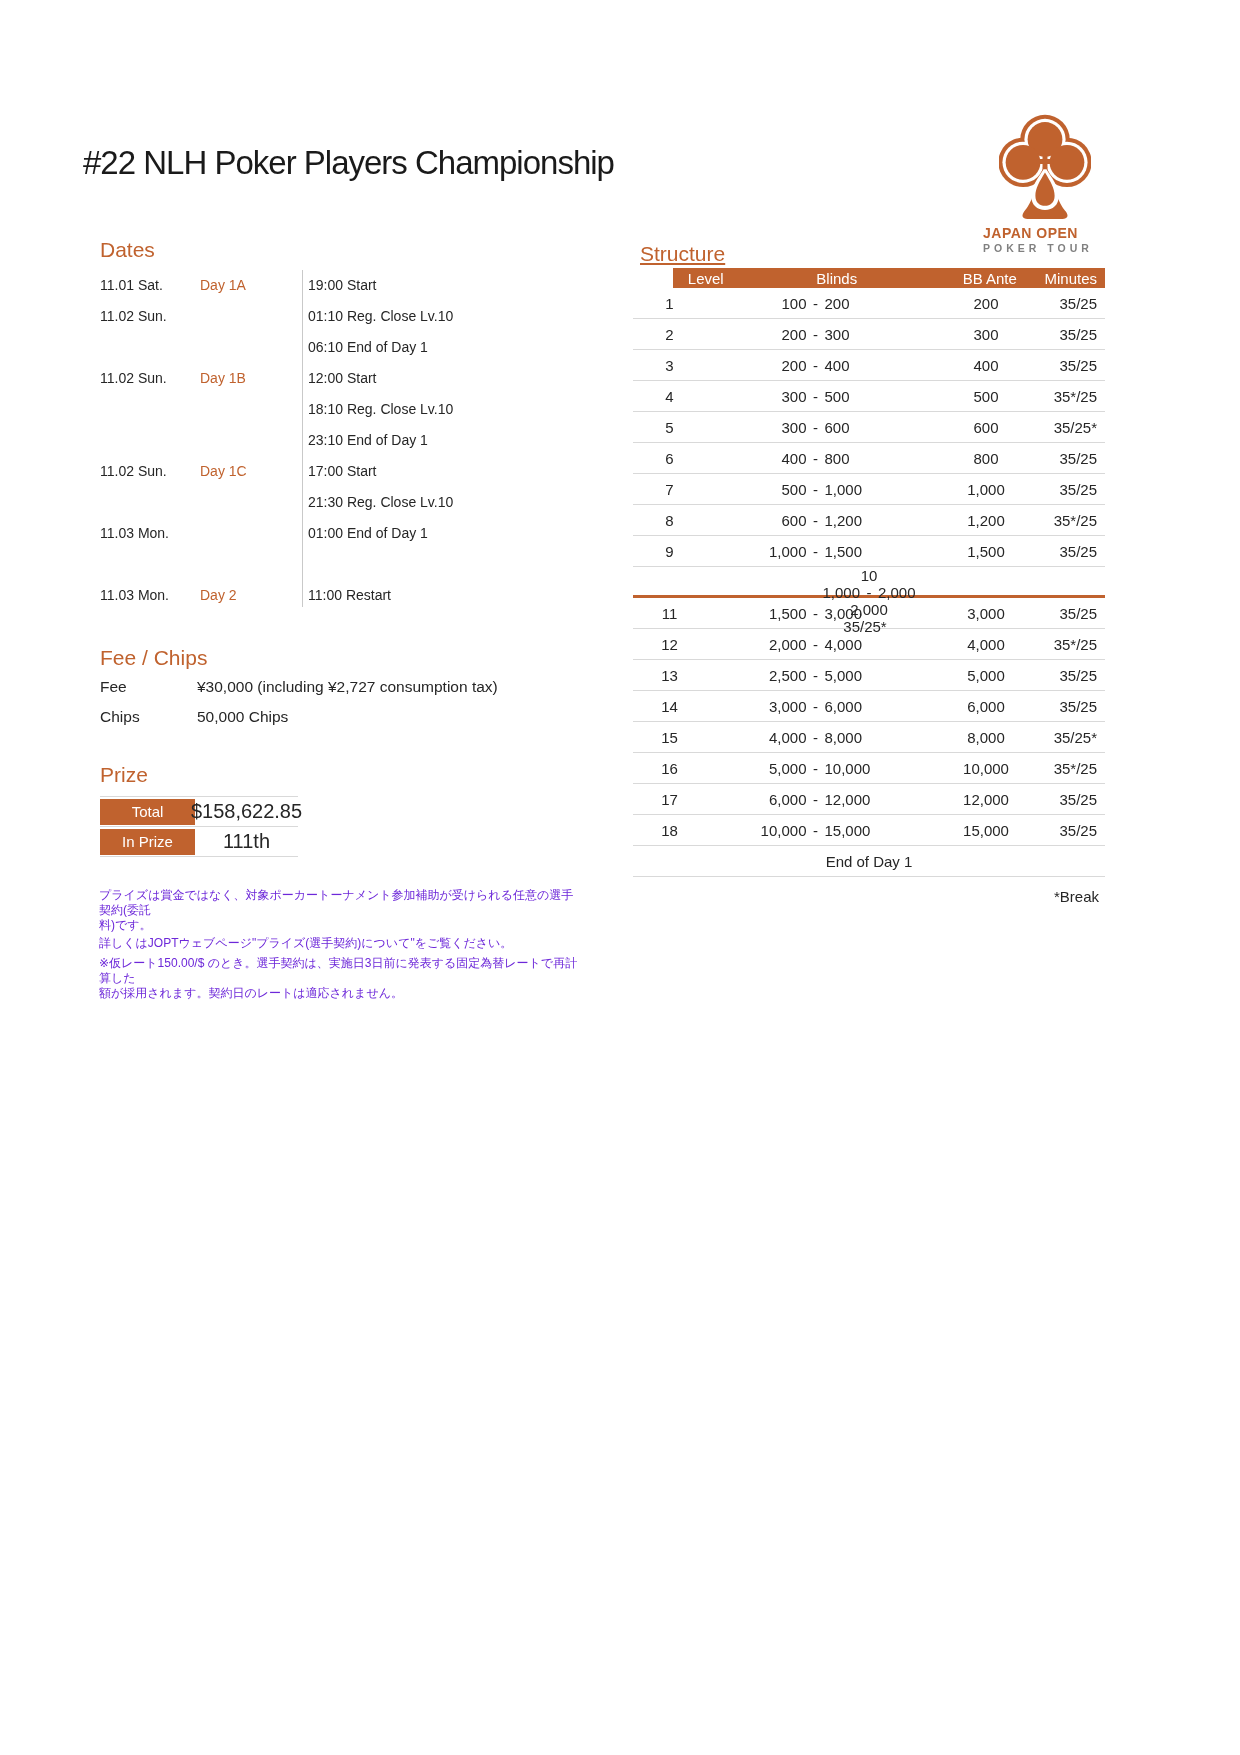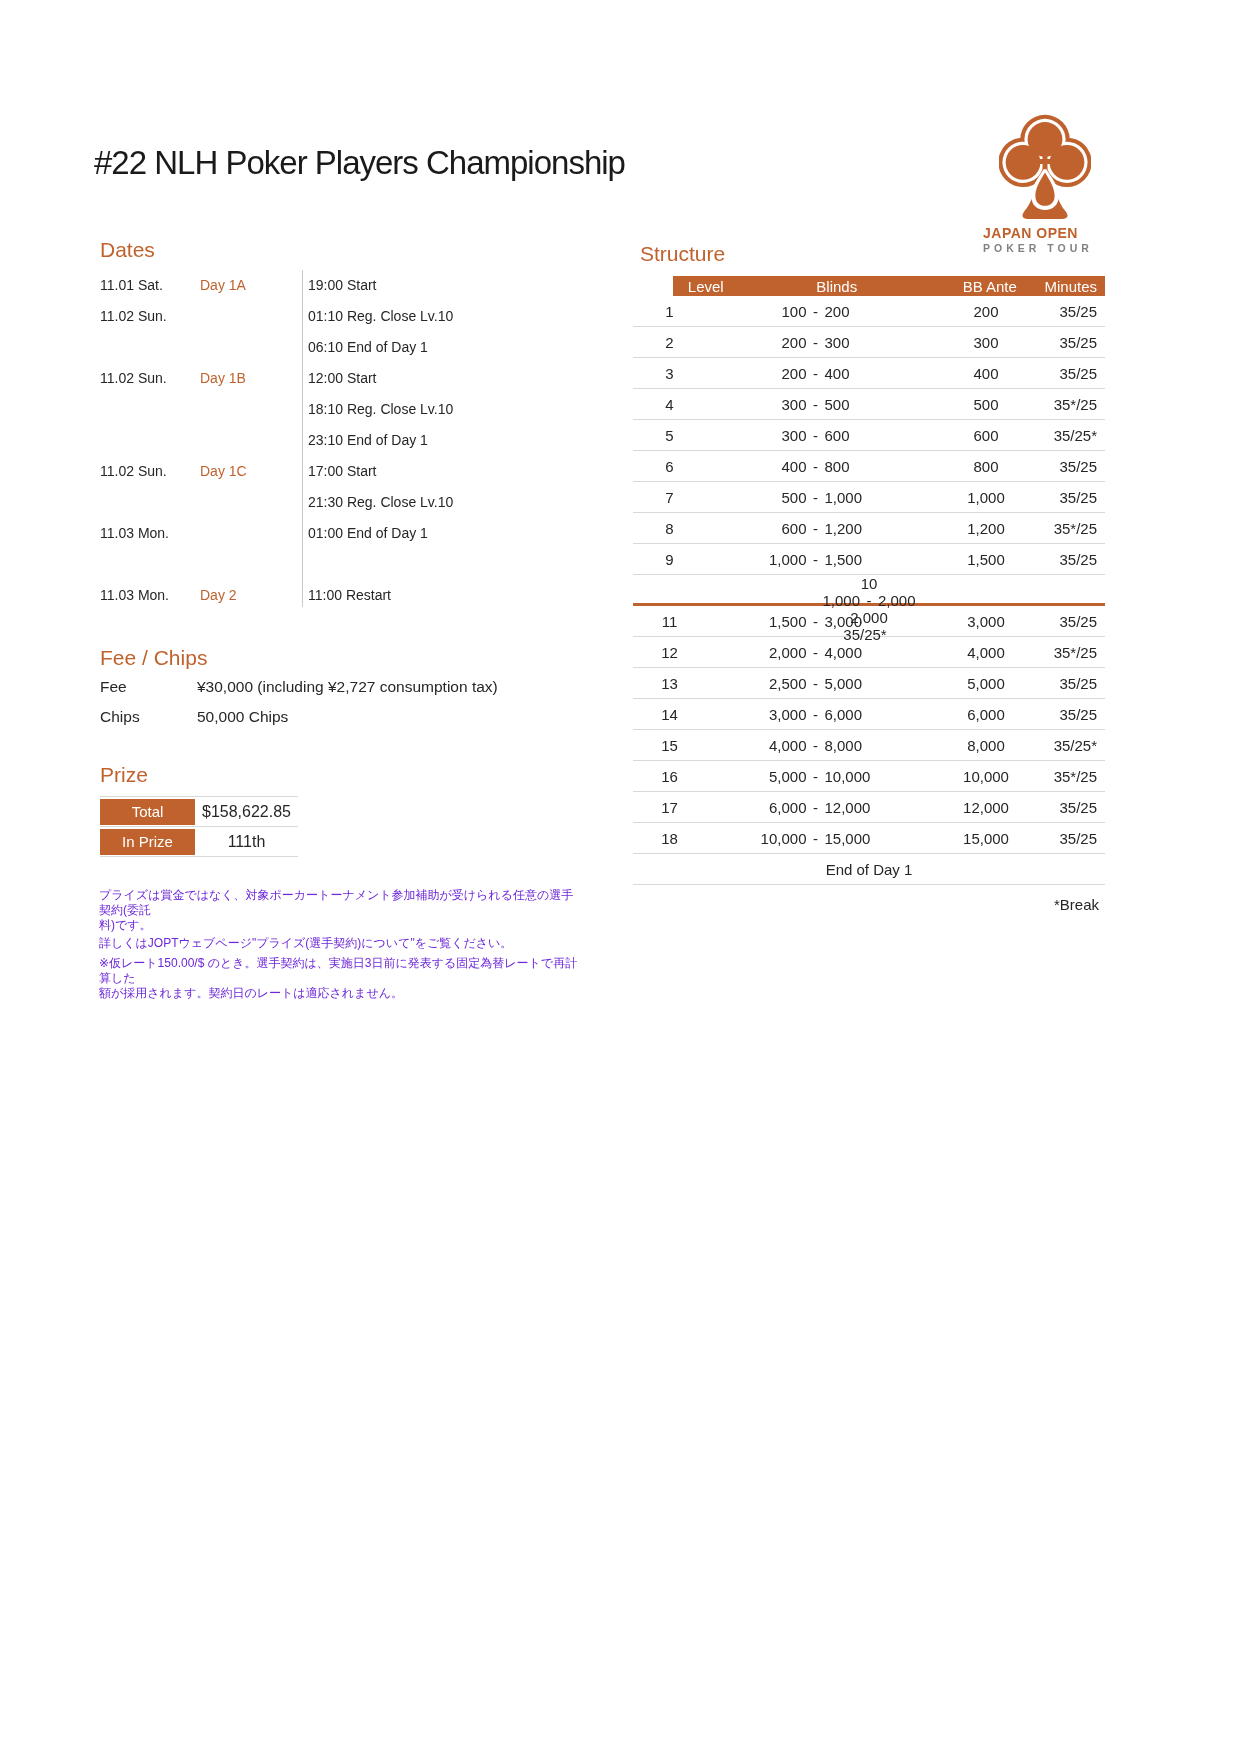--- a/index.html
+++ b/index.html
@@ -1,20 +1,20 @@
 <!DOCTYPE html>
 <html><head>
 <meta charset="utf-8">
 <style>
   * { margin:0; padding:0; box-sizing:border-box; }
   body { background:#ffffff; font-family:"Liberation Sans","DejaVu Sans",sans-serif; color:#262626; }
   .page { position:relative; width:1240px; height:1755px; background:#fff; overflow:hidden; }
 
   
-  .page-title { position:absolute; left:94px; top:144px; font-size:33px; letter-spacing:-1px; color:#1a1a1a; white-space:nowrap; }
+  .page-title { position:absolute; left:83px; top:144px; font-size:33px; letter-spacing:-1px; color:#1a1a1a; white-space:nowrap; }
 
   
   .logo { position:absolute; left:983px; top:112px; width:124px; text-align:left; }
   .logo svg { display:block; margin:0 auto; }
   .logo-l1 { margin-top:5px; font-size:14px; font-weight:bold; color:#C0622E; letter-spacing:0.5px; white-space:nowrap; }
   .logo-l2 { font-size:10.5px; font-weight:bold; color:#808080; letter-spacing:4px; white-space:nowrap; margin-top:1px; }
 
   
   .sec-heading { color:#C0622E; font-size:21px; line-height:25px; }
 
@@ -33,25 +33,25 @@
   .f-row { display:flex; height:30px; align-items:center; font-size:15.5px; }
   .f-label { width:97px; }
   .f-value { flex:1; }
 
   
   .prize-heading { position:absolute; left:100px; top:762px; }
   .prize-table { position:absolute; left:100px; top:796px; width:198px; border-top:1px solid #D9D9D9; }
   .p-row { display:flex; height:30px; border-bottom:1px solid #D9D9D9; }
   .p-label { width:95px; background:#C0622E; color:#fff; text-align:center; font-size:15px;
              margin:1.5px 0; display:flex; align-items:center; justify-content:center; }
-  .p-value { width:103px; text-align:center; font-size:16px; display:flex; align-items:center; justify-content:center; }
+  .p-value { width:103px; text-align:center; font-size:20px; display:flex; align-items:center; justify-content:center; }
 
   
   .structure { position:absolute; left:633px; top:241px; width:472px; }
-  .structure-heading { padding-left:7px; margin-bottom:10px; }
+  .structure-heading { padding-left:7px; margin-bottom:2px;text-decoration:underline; }
   .s-header { display:flex; height:20px; align-items:center; background:#C0622E; color:#fff; font-size:15px;margin-left:40px; }
   .s-row { display:flex; height:31px; align-items:center; font-size:15px; border-bottom:1px solid #D9D9D9; }
   .s-row.break-after { border-bottom:3px solid #C0622E;flex-direction:column; }
   .col-level { width:73px; text-align:center; }
   .col-blinds { width:219px; display:flex; justify-content:center; }
   .col-blinds .sb { width:95px; text-align:right; }
   .col-blinds .dash { width:18px; text-align:center; }
   .col-blinds .bb { width:95px; text-align:left; }
   .col-blinds.hdr { display:block; text-align:center; }
   .col-ante { width:122px; text-align:center; }

